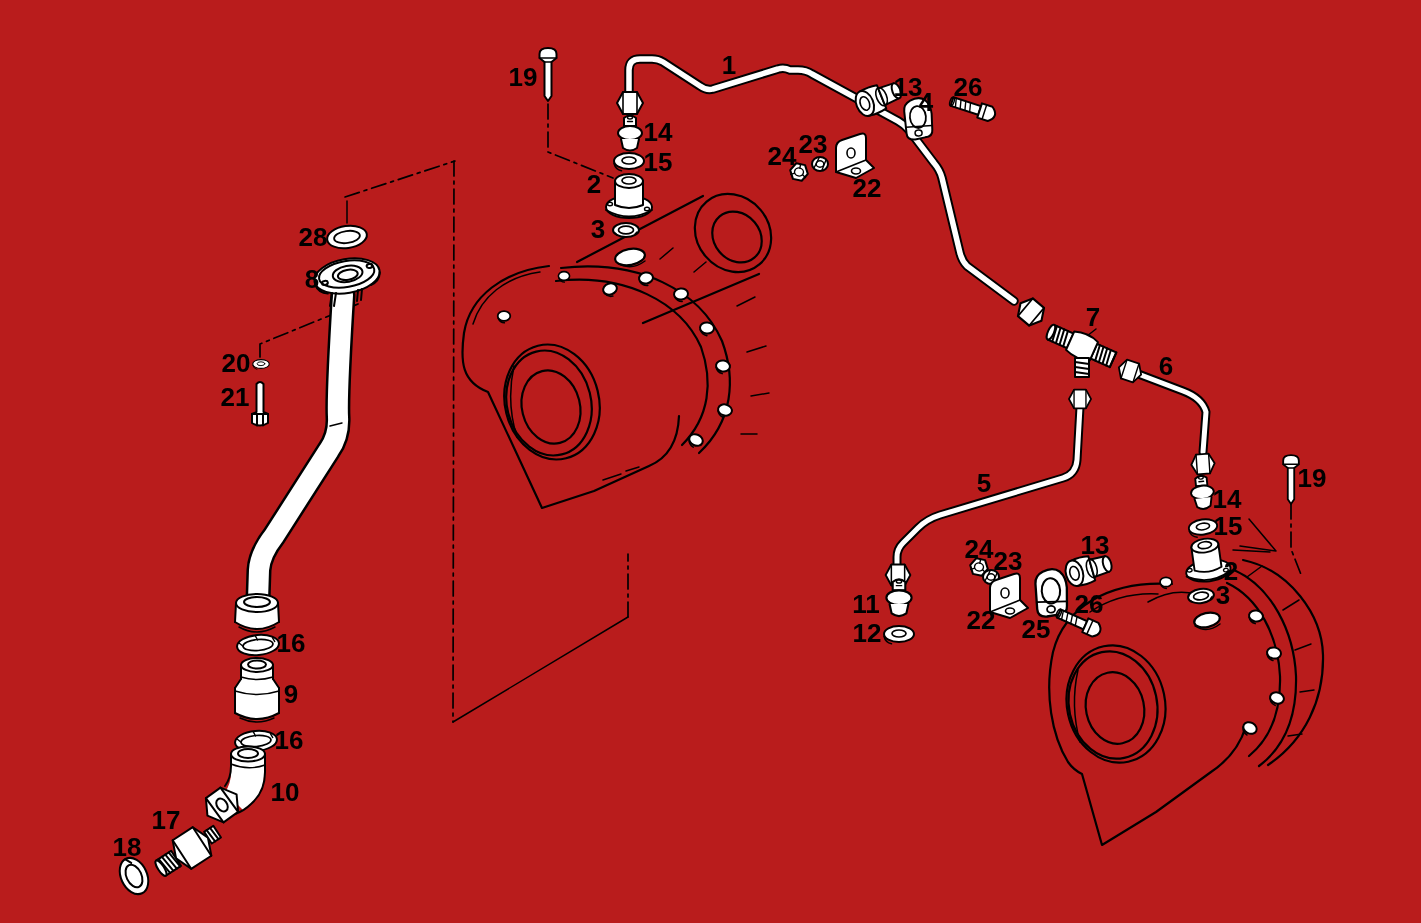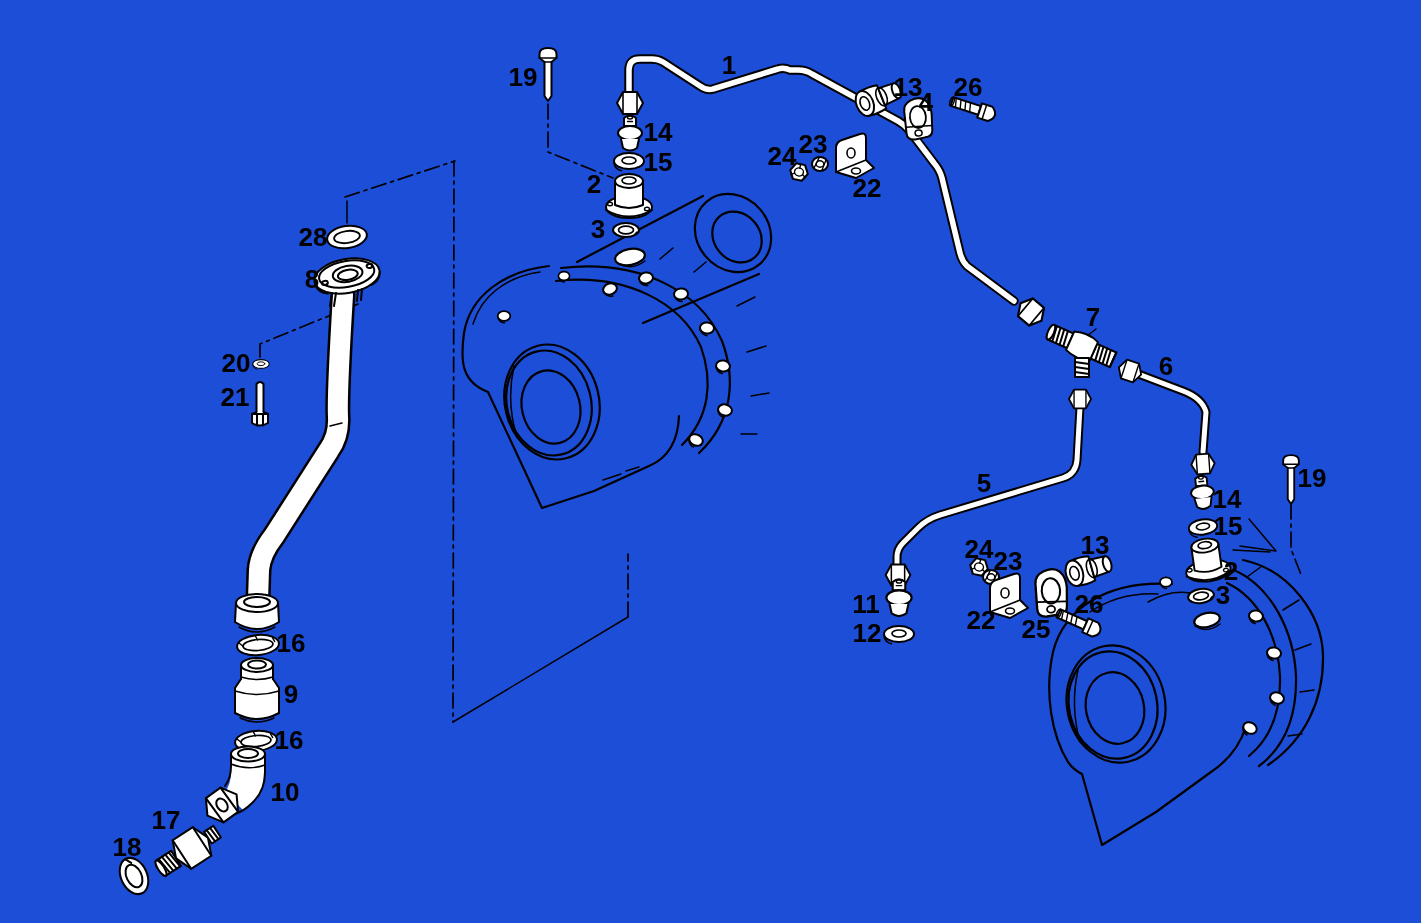--- a/index.html
+++ b/index.html
@@ -1,16 +1,16 @@
 <!DOCTYPE html>
 <html><head>
 <meta charset="utf-8">
 <style>
   html,body{margin:0;padding:0;background:#fff;}
-  .stage{position:relative;width:1421px;height:923px;background:#1d4ed8;overflow:hidden;}
+  .stage{position:relative;width:1421px;height:923px;background:#b91c1c;overflow:hidden;}
   svg{display:block;}
   .ln{stroke:#000;fill:none;stroke-width:2;stroke-linecap:round;stroke-linejoin:round;}
   .ln2{stroke:#000;fill:none;stroke-width:2.2;stroke-linecap:round;stroke-linejoin:round;}
   .phantom{stroke:#000;fill:none;stroke-width:1.7;stroke-dasharray:15 5 3 5;stroke-linecap:round;}
   .thin{stroke:#000;fill:none;stroke-width:1.5;stroke-linecap:round;}
   .pipeO{stroke:#000;fill:none;stroke-linejoin:round;stroke-linecap:round;}
   .pipeI{stroke:#fff;fill:none;stroke-linejoin:round;stroke-linecap:round;}
   .plabel{font:700 26px "Liberation Sans", sans-serif;fill:#000;text-anchor:middle;}
 </style>
 </head>

